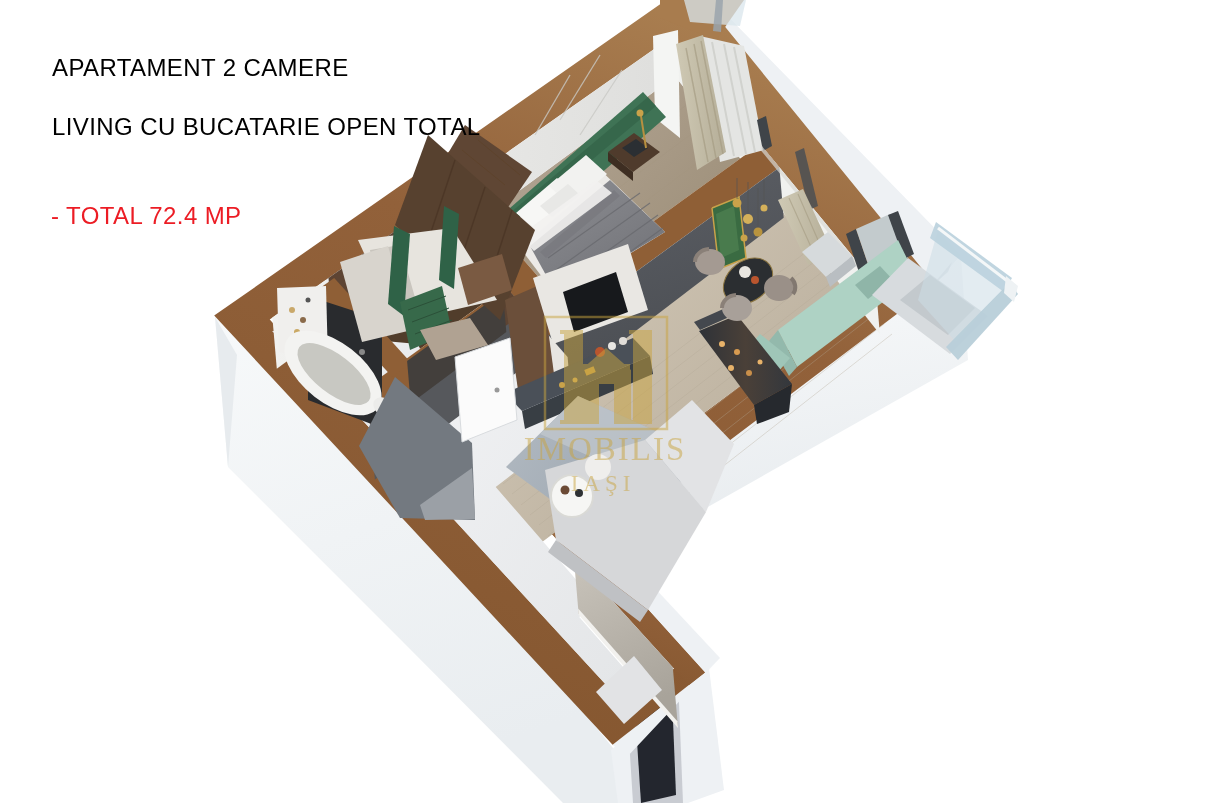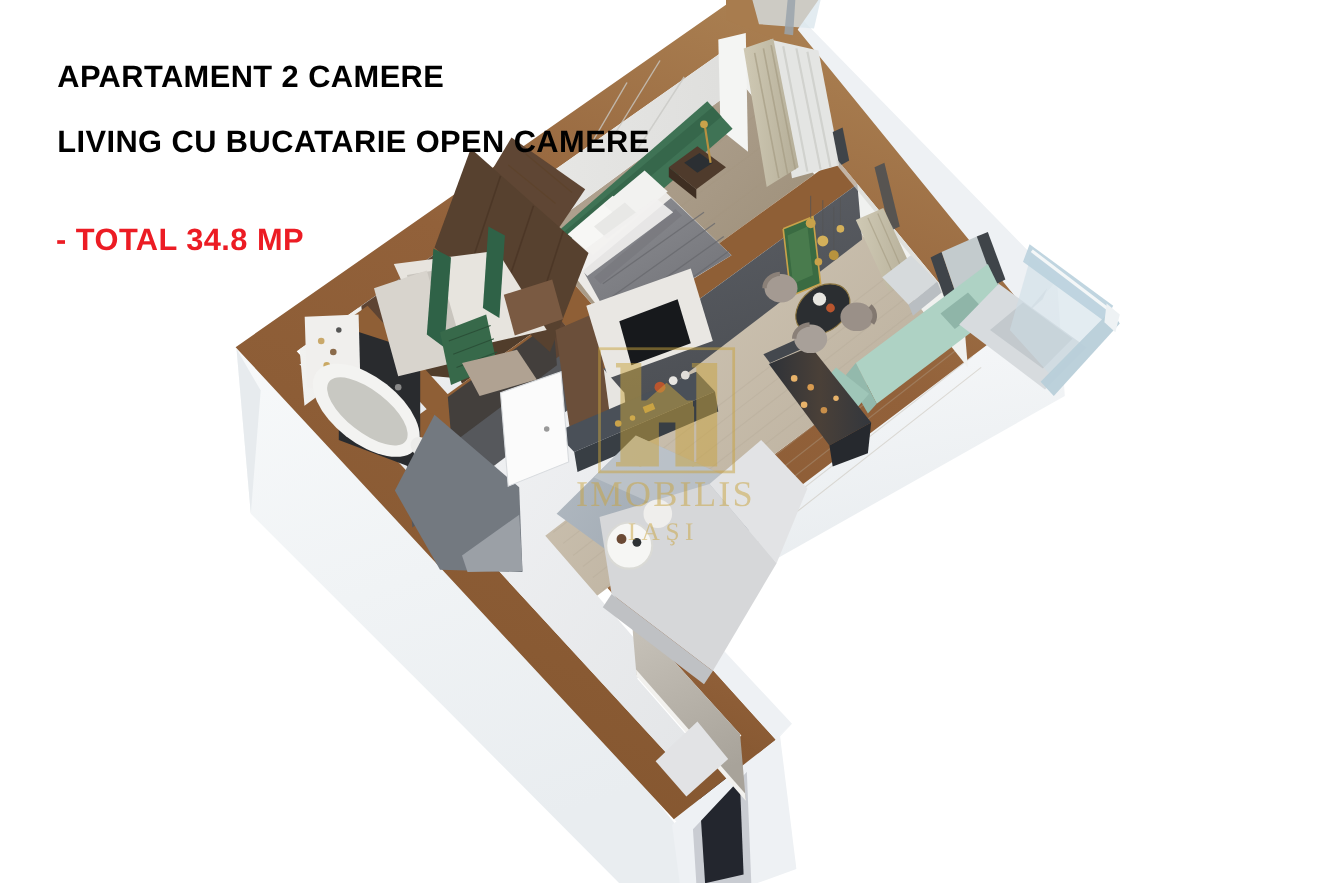--- a/index.html
+++ b/index.html
@@ -1,18 +1,18 @@
 <!DOCTYPE html>
 <html><head>
 <meta charset="utf-8">
 <style>
   html,body{margin:0;padding:0;background:#ffffff;}
   #stage{position:relative;width:1213px;height:803px;background:#fff;overflow:hidden;font-family:"Liberation Sans", sans-serif;}
   svg{position:absolute;left:0;top:0;}
-  .tt{position:absolute;font-weight:bold;color:#000;font-size:28px;letter-spacing:0.4px;white-space:nowrap;}
+  .tt{position:absolute;font-weight:normal;color:#000;font-size:24px;letter-spacing:0.4px;white-space:nowrap;}
 </style>
 </head>
 <body>
 <div id="stage">
 <svg width="1213" height="803" viewBox="0 0 1213 803">
 <defs>
   <linearGradient id="gring" x1="0.55" y1="0" x2="0.2" y2="1">
     <stop offset="0" stop-color="#a97e50"></stop>
           <stop offset="0.35" stop-color="#92613a"></stop>
           <stop offset="1" stop-color="#84562f"></stop>
@@ -420,17 +420,17 @@
     <path d="M582,364 h48 v15 h-48 Z"></path>
     <path d="M606,348 l25,22 v54 h-50 v-54 Z M599,384 h15 v40 h-15 Z" fill-rule="evenodd"></path>
   </g>
   <text x="605" y="460" font-size="33" fill="#c9a43f" text-anchor="middle" font-family="Liberation Serif,serif" letter-spacing="2">IMOBILIS</text>
   <text x="603" y="491" font-size="23" fill="#c9a43f" text-anchor="middle" font-family="Liberation Serif,serif" letter-spacing="5">IAŞI</text>
 </g>
 </svg>
 
 <div class="tt" style="left:52px;top:54px;">APARTAMENT 2 CAMERE</div>
 
-<div class="tt" style="left:52px;top:113px;">LIVING CU BUCATARIE OPEN CAMERE</div>
-
-
-<div class="tt" style="left:51px;top:202px;color:#ec1c24;">- TOTAL 34.8 MP</div>
+<div class="tt" style="left:52px;top:113px;">LIVING CU BUCATARIE OPEN TOTAL</div>
+
+
+<div class="tt" style="left:51px;top:202px;color:#ec1c24;">- TOTAL 72.4 MP</div>
 </div>
 
 </body></html>

